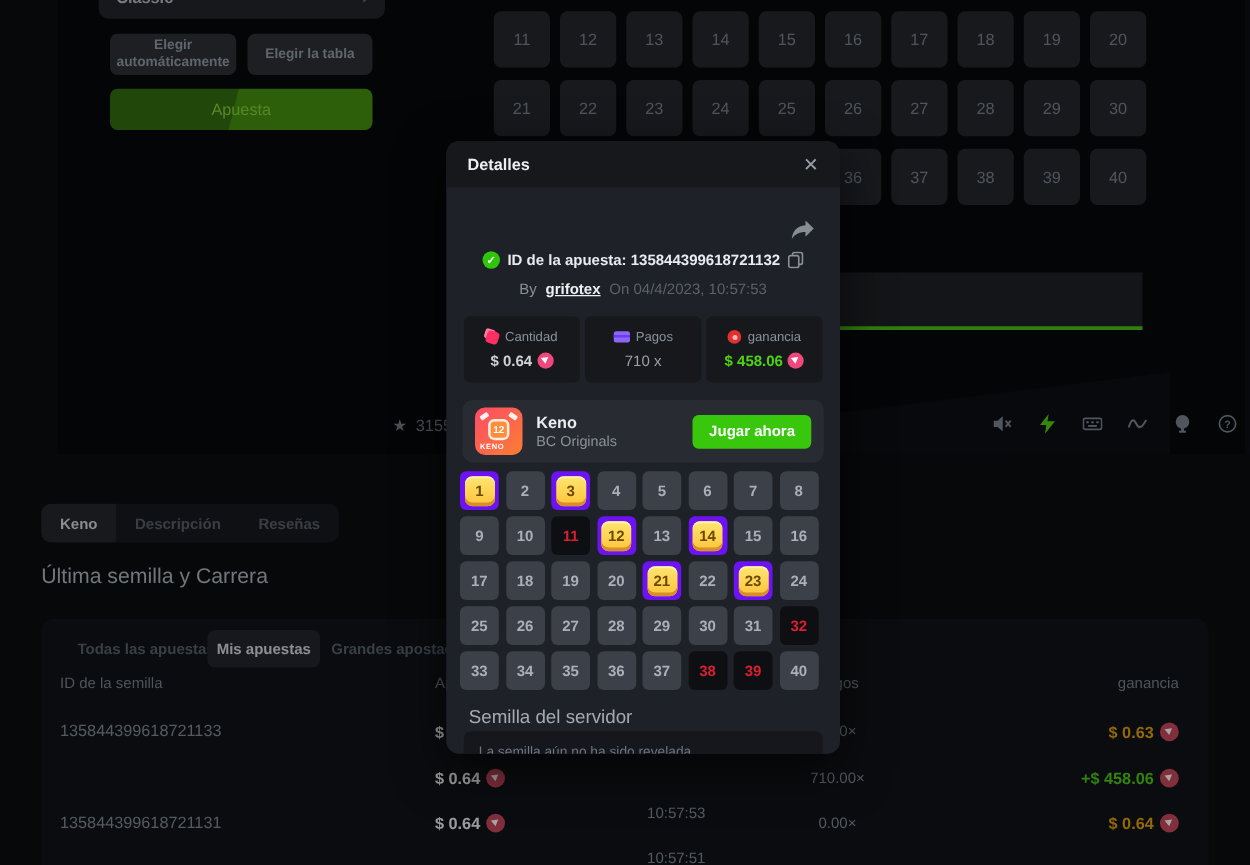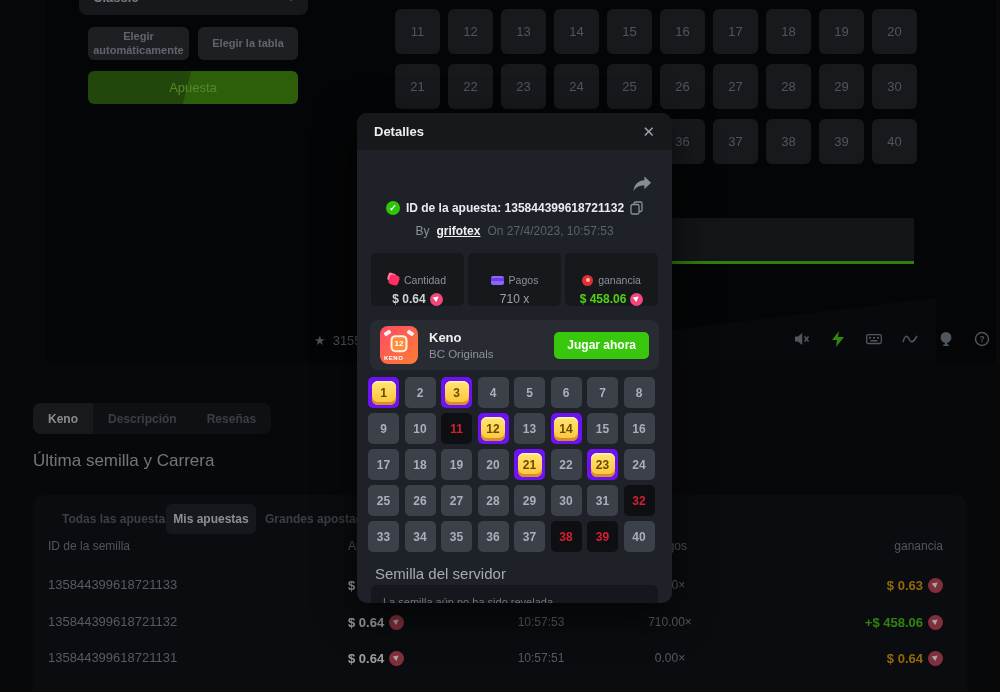--- a/index.html
+++ b/index.html
@@ -63,21 +63,21 @@
   .thead { position:absolute; left:0; top:44px; width:934px; height:20px; font-size:12px; color:#7a828d; }
   .th-id  { position:absolute; left:15px; }
   .th-amt { position:absolute; left:315px; }
   .th-pay { position:absolute; left:607px; width:60px; text-align:center; }
   .th-pro { position:absolute; right:24px; }
 
   .trow { position:absolute; left:0; width:934px; height:36px; }
   .c-id   { position:absolute; left:15px; color:#838b97; font-size:13px; line-height:36px; }
   .c-amt  { position:absolute; left:315px; height:36px; display:flex; align-items:center; gap:5px; }
   .c-amt .v { font-weight:bold; color:#eef0f2; font-size:13px; }
-  .c-time { position:absolute; left:478px; width:60px; text-align:center; color:#838b97; font-size:12px; line-height:36px; }
+  .c-time { position:absolute; left:478px; width:60px; text-align:center; color:#838b97; font-size:12px; line-height:36px;margin-top:28px; }
   .c-pay  { position:absolute; left:607px; width:60px; text-align:center; color:#838b97; font-size:12px; line-height:36px; }
   .c-pro  { position:absolute; right:24px; height:36px; display:flex; align-items:center; gap:5px; }
   .c-pro .v { font-weight:bold; font-size:13px; }
   .win  { color:#4ec819; } .loss { color:#e2a00c; }
 
   .tron { width:15px; height:15px; border-radius:50%; background:#c8495e; position:relative; flex:none; }
   .tron::after { content:""; position:absolute; left:4px; top:5px; border-left:3.5px solid transparent;
                  border-right:3.5px solid transparent; border-top:5.5px solid #fff; transform:rotate(-8deg); }
   .tron.sm { width:13px; height:13px; } .tron.sm::after { left:3px; top:4px; }
   .tron.pink { background:#f0487c; }
@@ -98,21 +98,21 @@
            display:flex; align-items:center; justify-content:center; font-weight:bold; flex:none; }
   .m-id { font-weight:bold; font-size:12px; color:#e9ebee; }
 
   .m-byrow { position:absolute; top:111px; width:100%; display:flex; justify-content:center;
              align-items:center; gap:7px; font-size:12px; }
   .by { color:#8a919b; } .player { color:#eef0f2; font-weight:bold; text-decoration:underline; cursor:pointer; }
   .on { color:#5b626c; }
 
   .m-stats { position:absolute; left:14px; top:140px; width:287px; display:flex; gap:4px; }
   .sbox { flex:1; height:53px; background:#16181c; border-radius:5px; display:flex; flex-direction:column;
-          align-items:center; justify-content:flex-end; gap:6px; }
+          align-items:center; justify-content:center; gap:6px; }
   .slabel { display:flex; align-items:center; gap:5px; font-size:10.5px; color:#8a919b; }
   .sval { display:flex; align-items:center; gap:4px; font-weight:bold; font-size:12px; color:#cfd3d8; }
   .sval.green { color:#4fd412; } .sval.plain { color:#9aa1ab; font-weight:normal; }
   .ic-amt { width:10px; height:10px; background:#ff2e63; border-radius:3px; transform:rotate(18deg);
             box-shadow:-3px -2px 0 -1px #ff7ba1; }
   .ic-pay { width:13px; height:9px; background:#8d66f7; border-radius:2px; position:relative; }
   .ic-pay::after { content:""; position:absolute; left:0; top:2.5px; width:100%; height:2.5px; background:#6a3df0; }
   .ic-gan { width:11px; height:11px; border-radius:50%; background:#e03131; position:relative; }
   .ic-gan::after { content:""; position:absolute; left:3.5px; top:3.5px; width:4px; height:4px;
                    border-radius:50%; background:#ffb3b3; }
@@ -261,21 +261,20 @@
             <span class="tron"></span>
           </span>
           <span class="c-time"></span>
           <span class="c-pay">0.00×</span>
           <span class="c-pro">
             <span class="v loss">$ 0.63</span>
             <span class="tron"></span>
           </span>
         </div>
         <div class="trow" style="top: 109px;">
-          <span class="c-id">135844399618721132</span>
           <span class="c-amt">
             <span class="v">$ 0.64</span>
             <span class="tron"></span>
           </span>
           <span class="c-time">10:57:53</span>
           <span class="c-pay">710.00×</span>
           <span class="c-pro">
             <span class="v win">+$ 458.06</span>
             <span class="tron"></span>
           </span>
@@ -313,21 +312,21 @@
       <span class="m-id">ID de la apuesta: 135844399618721132</span>
       <svg width="13" height="14" viewBox="0 0 13 14">
         <rect x="4" y="1" width="8" height="9.5" rx="1.5" fill="#1e2127" stroke="#8a919b" stroke-width="1.3"></rect>
         <rect x="1" y="3.5" width="8" height="9.5" rx="1.5" fill="#1e2127" stroke="#8a919b" stroke-width="1.3"></rect>
       </svg>
     </div>
 
     <div class="m-byrow">
       <span class="by">By</span>
       <span class="player">grifotex</span>
-      <span class="on">On 27/4/2023, 10:57:53</span>
+      <span class="on">On 04/4/2023, 10:57:53</span>
     </div>
 
     <div class="m-stats">
       <div class="sbox">
         <div class="slabel">
             <span class="ic-amt"></span>
           <span>Cantidad</span>
           </div>
         <div class="sval">
             <span>$ 0.64</span>

